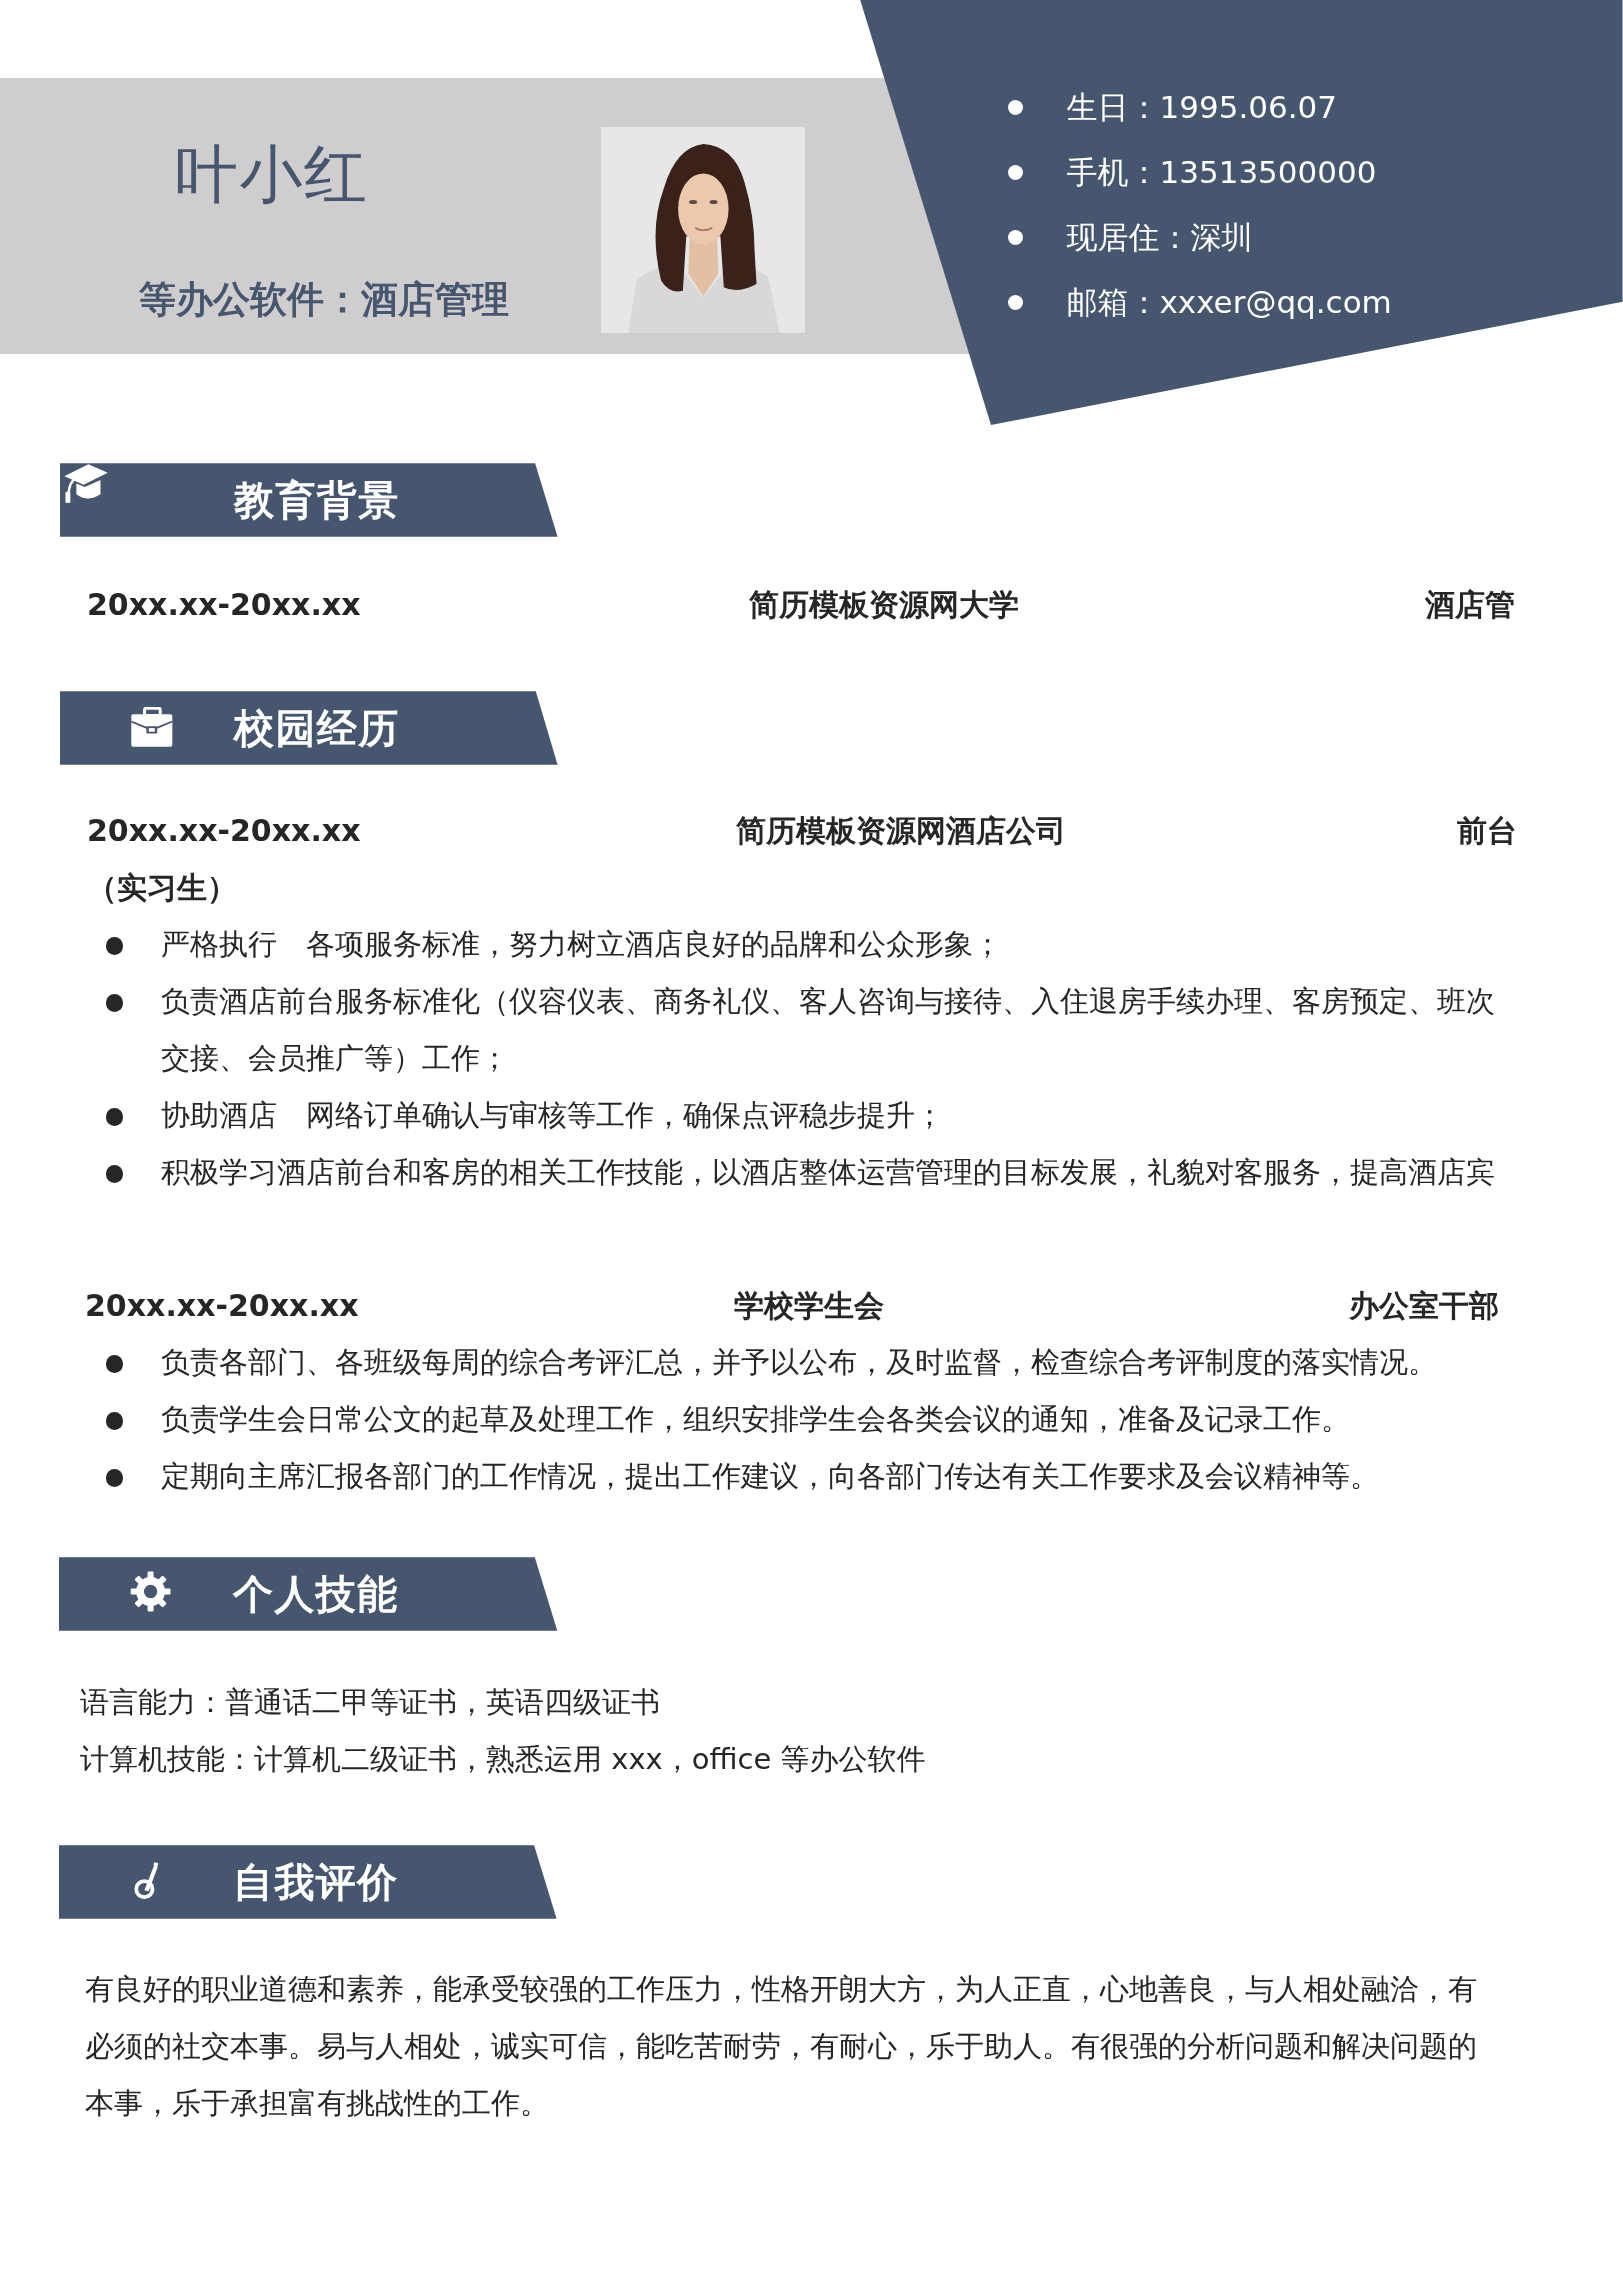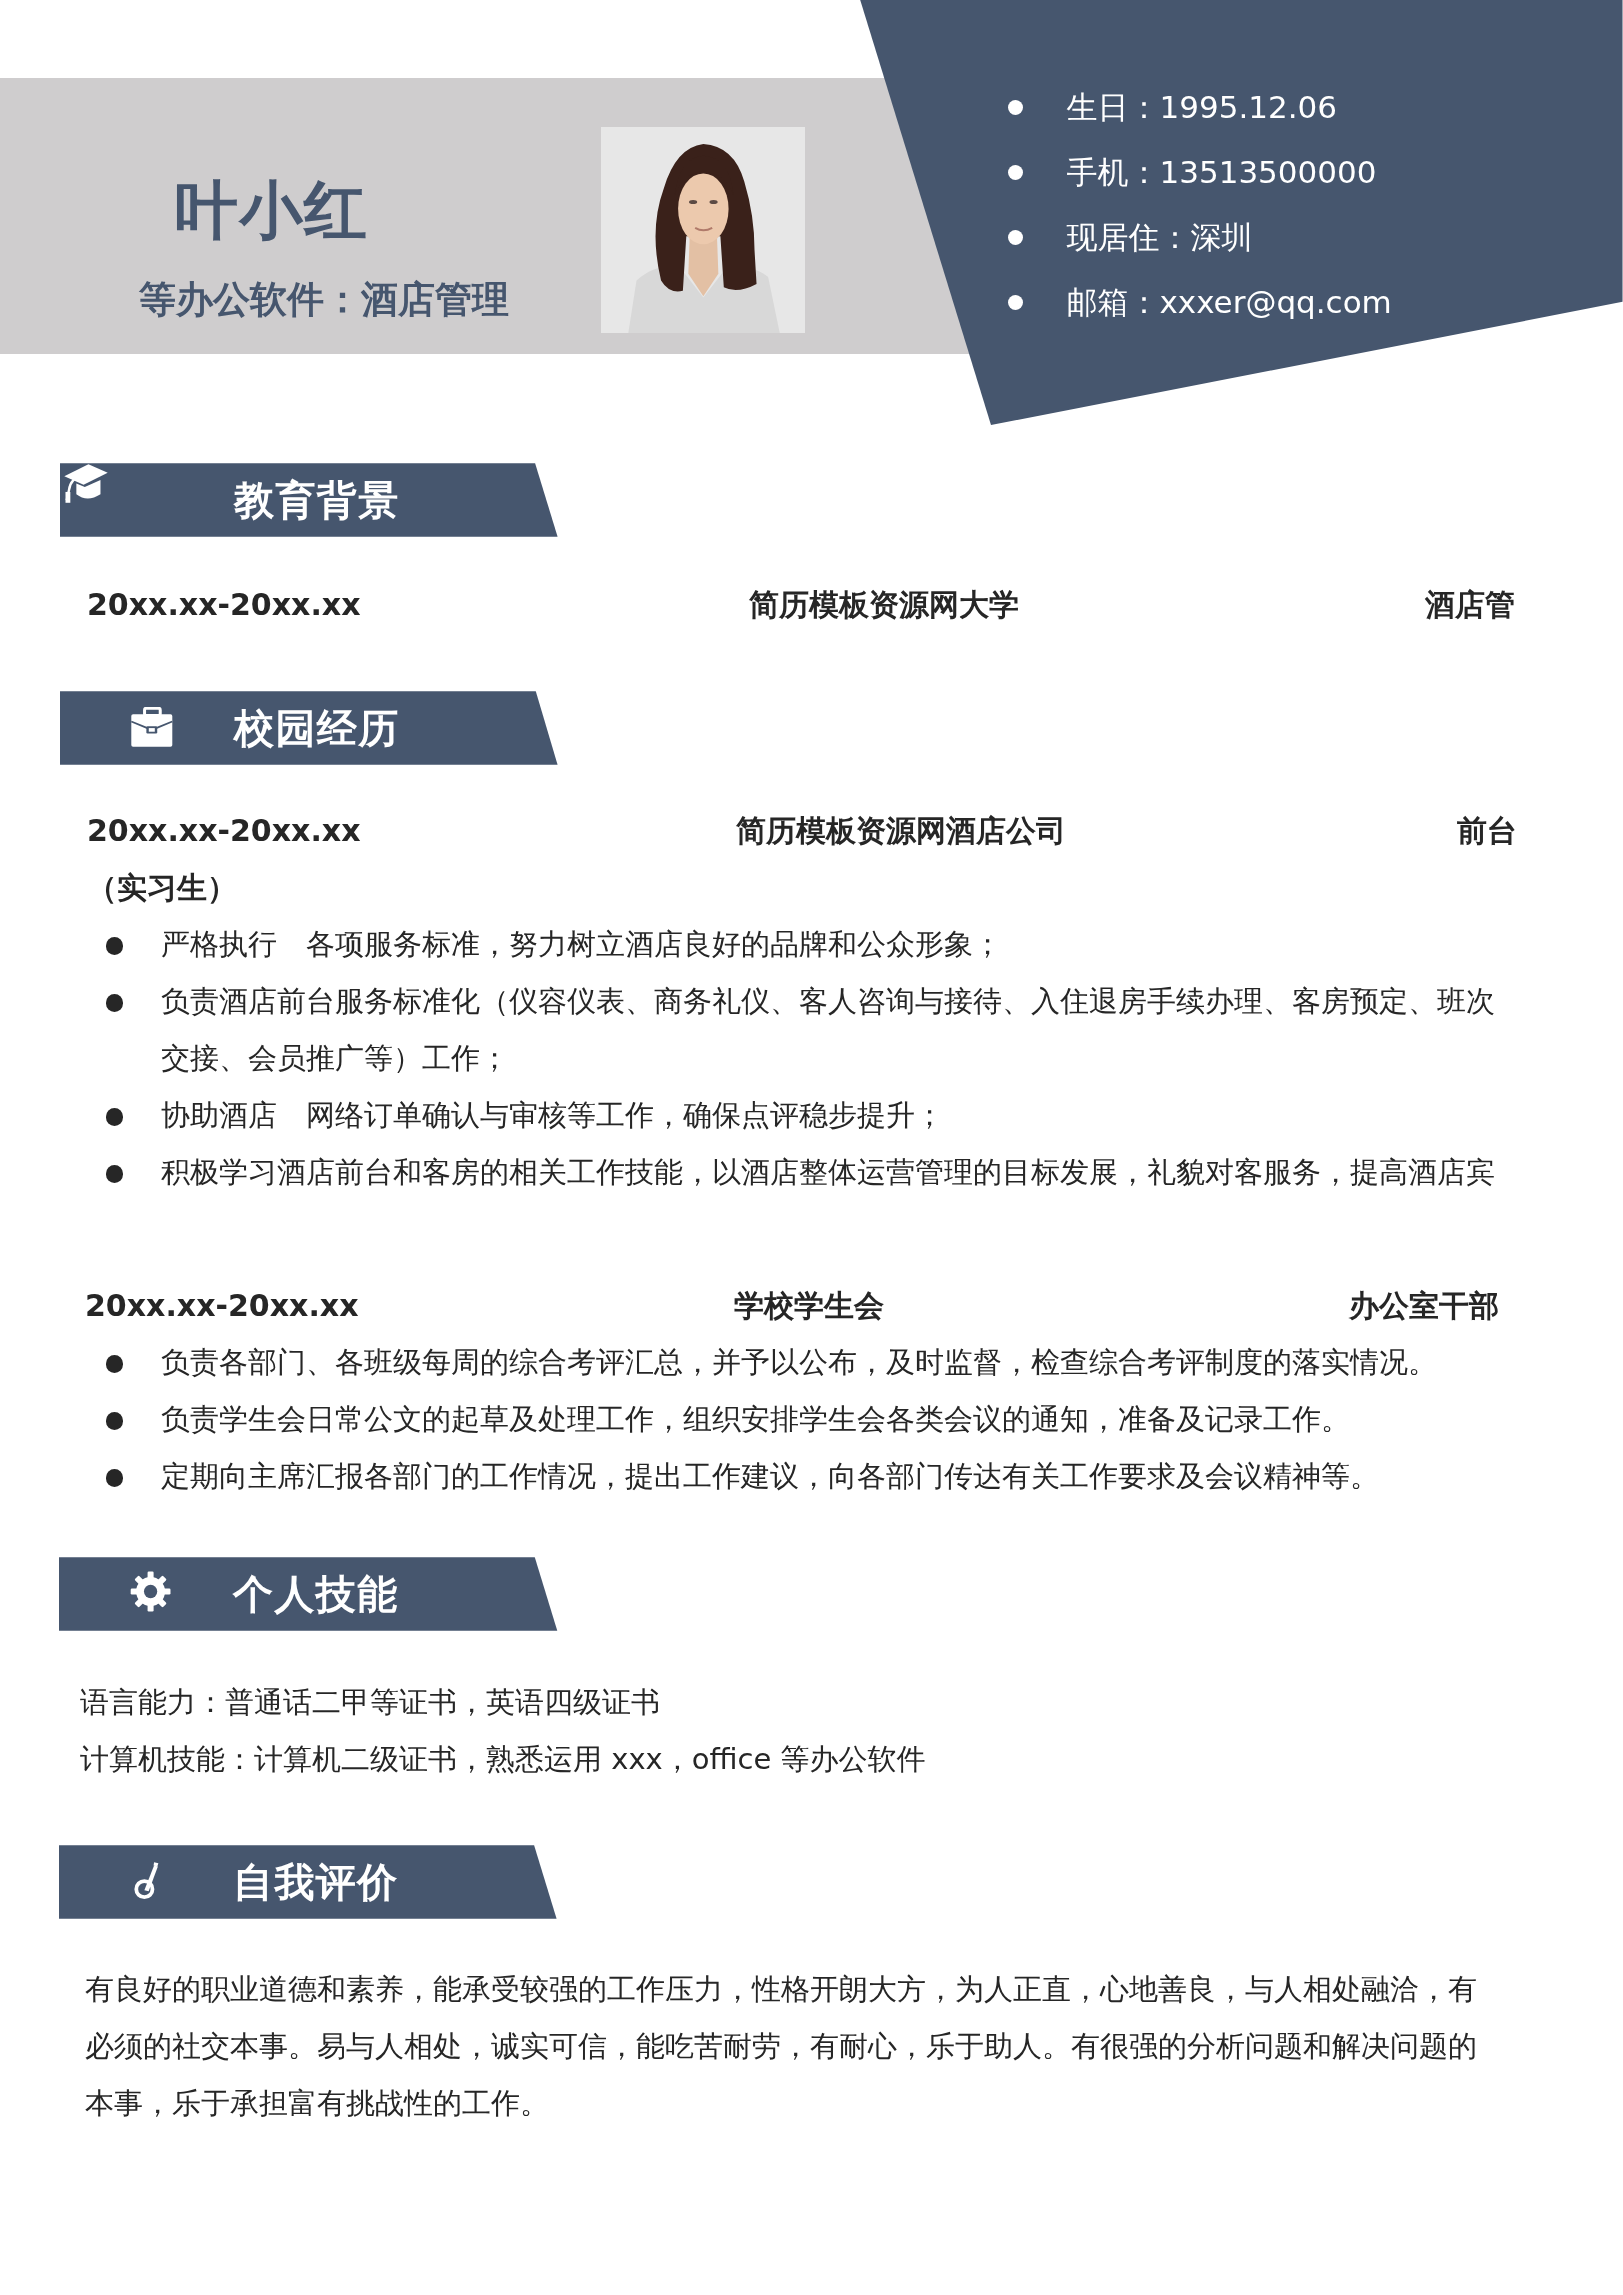--- a/index.html
+++ b/index.html
@@ -4,21 +4,21 @@
 <style>
   * { margin: 0; padding: 0; box-sizing: border-box; }
   html, body { width: 1623px; height: 2295px; background: #ffffff; overflow: hidden; }
   body { position: relative; font-family: "DejaVu Sans", "Liberation Sans", sans-serif; color: #262626; }
 
   .abs { position: absolute; }
 
   
   .gray-band { left: 0; top: 78px; width: 1023px; height: 276px; background: #cfcdce; }
   .dark-poly { left: 0; top: 0; width: 1623px; height: 436px; }
-  .name { left: 175px; top: 134px; font-size: 63px; font-weight: bold; color: #46566e; letter-spacing: 1.4px; line-height: 82px; white-space: nowrap; margin-top: 36px; }
+  .name { left: 175px; top: 134px; font-size: 63px; font-weight: normal; color: #46566e; letter-spacing: 1.4px; line-height: 82px; white-space: nowrap; }
   .position { left: 139px; top: 275px; font-size: 37px; font-weight: bold; color: #46566e; line-height: 49px; white-space: nowrap; }
   .photo { left: 601px; top: 127px; width: 204px; height: 206px; background: #e7e7e7; overflow: hidden; }
 
   .contact-list { left: 1002px; top: 75px; }
   .contact-row { position: relative; height: 65px; display: flex; align-items: center; }
   .contact-bullet { width: 15px; height: 15px; border-radius: 50%; background: #ffffff; margin-left: 5.5px; }
   .contact-text { margin-left: 44px; font-size: 31px; color: #ffffff; white-space: nowrap; line-height: 41px; }
 
   
   .sec-bar { left: 60px; width: 501px; height: 74px; padding-left: 44px; }
@@ -63,21 +63,21 @@
     <path d="M108,100 Q115,45 150,42 Q190,45 194,100 Q185,70 150,65 Q120,68 108,100 Z" fill="#3a211a"></path>
     <ellipse cx="135" cy="110" rx="6" ry="3" fill="#5b4a44"></ellipse>
     <ellipse cx="165" cy="110" rx="6" ry="3" fill="#5b4a44"></ellipse>
     <path d="M138,148 Q150,155 163,148" stroke="#b07a6a" stroke-width="3" fill="none"></path>
   </svg>
 </div>
 
 <div class="abs contact-list">
   <div class="contact-row">
     <span class="contact-bullet"></span>
-    <span class="contact-text">生日：1995.12.06</span>
+    <span class="contact-text">生日：1995.06.07</span>
   </div>
   <div class="contact-row">
     <span class="contact-bullet"></span>
     <span class="contact-text">手机：13513500000</span>
   </div>
   <div class="contact-row">
     <span class="contact-bullet"></span>
     <span class="contact-text">现居住：深圳</span>
   </div>
   <div class="contact-row">

